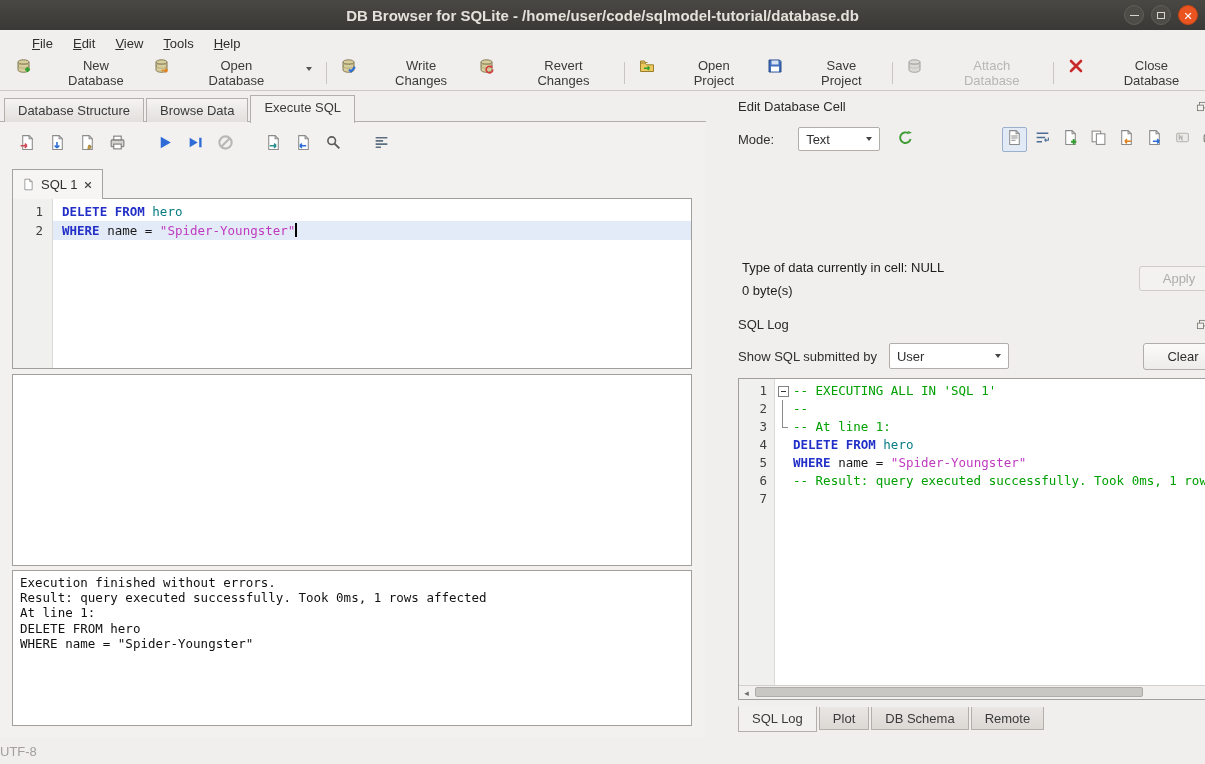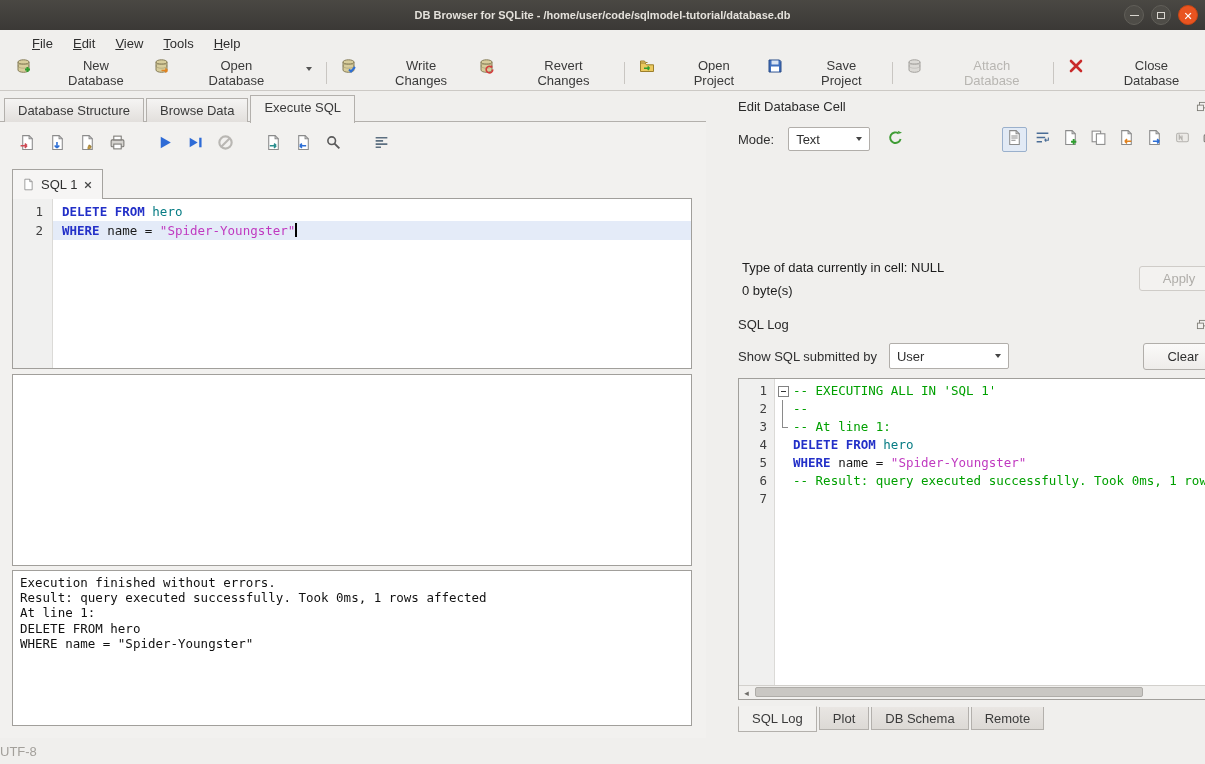--- a/index.html
+++ b/index.html
@@ -2,21 +2,21 @@
 <html><head>
 <meta charset="utf-8">
 <style>
   *{margin:0;padding:0;box-sizing:border-box}
   html,body{width:1205px;height:764px}
   body{font-family:"Liberation Sans",sans-serif;font-size:13px;color:#2f2f2f;background:#f0efed;position:relative;overflow:hidden}
   button{font:inherit;cursor:pointer}
 
   
   .titlebar{position:absolute;left:0;top:0;width:100%;height:30px;background:linear-gradient(#4a4843,#3b3936);display:flex;align-items:center;justify-content:center}
-  .titlebar .title{color:#e4e1db;font-weight:bold;font-size:11px}
+  .titlebar .title{color:#e4e1db;font-weight:bold;font-size:15px}
   .win-controls{position:absolute;right:7px;top:5px;display:flex;gap:7px}
   .wbtn{width:20px;height:20px;border-radius:50%;background:#4e4c47;border:1px solid #615f59;color:#d8d5cf;display:flex;align-items:center;justify-content:center}
   .wbtn.close{background:#e95420;border-color:#c84614;color:#fff}
   .glyph-min{width:9px;border-top:1.5px solid currentColor;display:block}
   .glyph-max{width:8px;height:7px;border:1.2px solid currentColor;display:block}
   .glyph-close::before{content:"✕";font-size:11px;line-height:1}
 
   
   .menubar{position:absolute;top:30px;left:16px;width:100%;height:26px;display:flex;align-items:center;padding-left:6px}
   .menu-item{padding:3px 10px;color:#2e2e2e;cursor:default}
@@ -62,21 +62,21 @@
   
   .right-panel{position:absolute;left:732px;top:94px;width:499px;height:644px}
   .dock-header{position:absolute;left:6px;right:4px;height:20px;display:flex;align-items:center}
   #dock1{top:2px}#dock2{top:220px}
   .dock-title{flex:1;color:#2b2b2b}
   .dock-icons{display:flex;gap:6px;align-items:center}
   .dock-btn{width:13px;height:13px;display:flex;align-items:center;justify-content:center;background:none;border:none;padding:0}
   .dock-btn svg{width:11px;height:11px;display:block}
   .mode-row{position:absolute;left:6px;top:32px;right:8px;height:26px;display:flex;align-items:center}
   .combo{display:flex;align-items:center;justify-content:space-between;background:#fff;border:1px solid #b1aeaa;border-radius:2px;height:24px;padding:0 7px;cursor:pointer}
-  .mode-combo{width:82px;margin-left:14px}
+  .mode-combo{width:82px;margin-left:24px}
   .user-combo{width:120px;margin-left:12px;height:26px}
   .cb-caret{width:0;height:0;border-left:3.5px solid transparent;border-right:3.5px solid transparent;border-top:4.5px solid #444}
   .gear-btn{margin-left:12px}
   .cell-icons{margin-left:auto;display:flex;gap:3px;align-items:center}
   .cell-icons .icon-btn{width:25px;height:25px}
   .icon-btn.active{border:1px solid #9ab0cc;background:#e2eaf5;border-radius:2px}
   .cell-box{position:absolute;left:6px;top:78px;width:476px;height:70px;border:1px solid #a19f9b;background:#fff;display:flex}
   .cell-gutter{width:66px;background:#ebeae7;padding:3px 7px;color:#111;border-right:1px solid #dcdad7}
   .type-info{position:absolute;left:10px;top:166px;color:#1c1c1c}
   .size-info{position:absolute;left:10px;top:189px;color:#1c1c1c}

